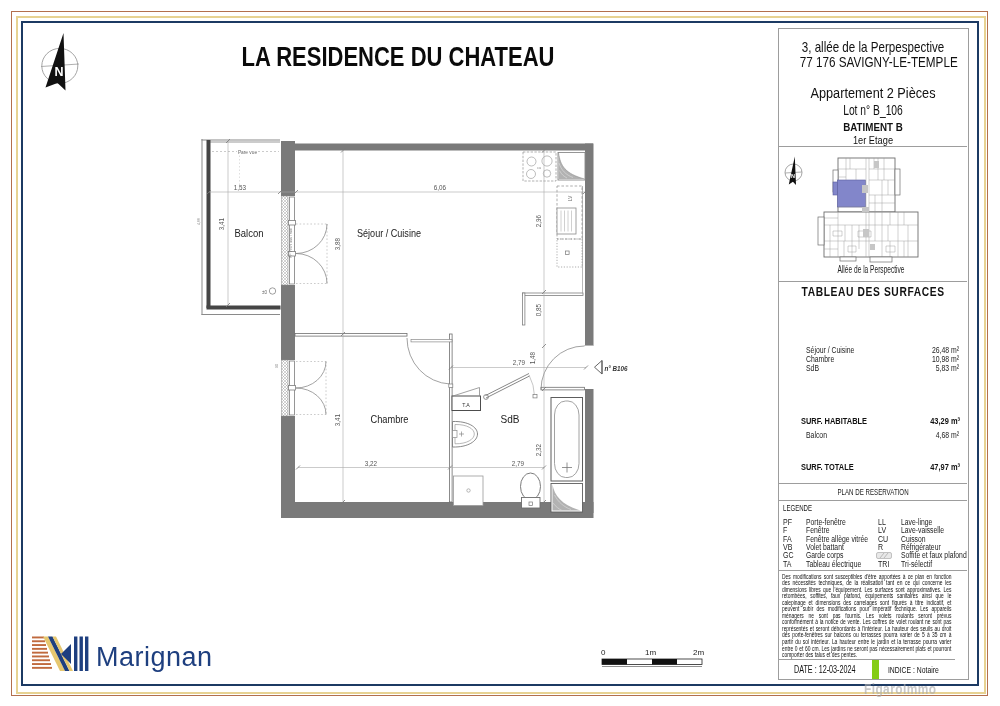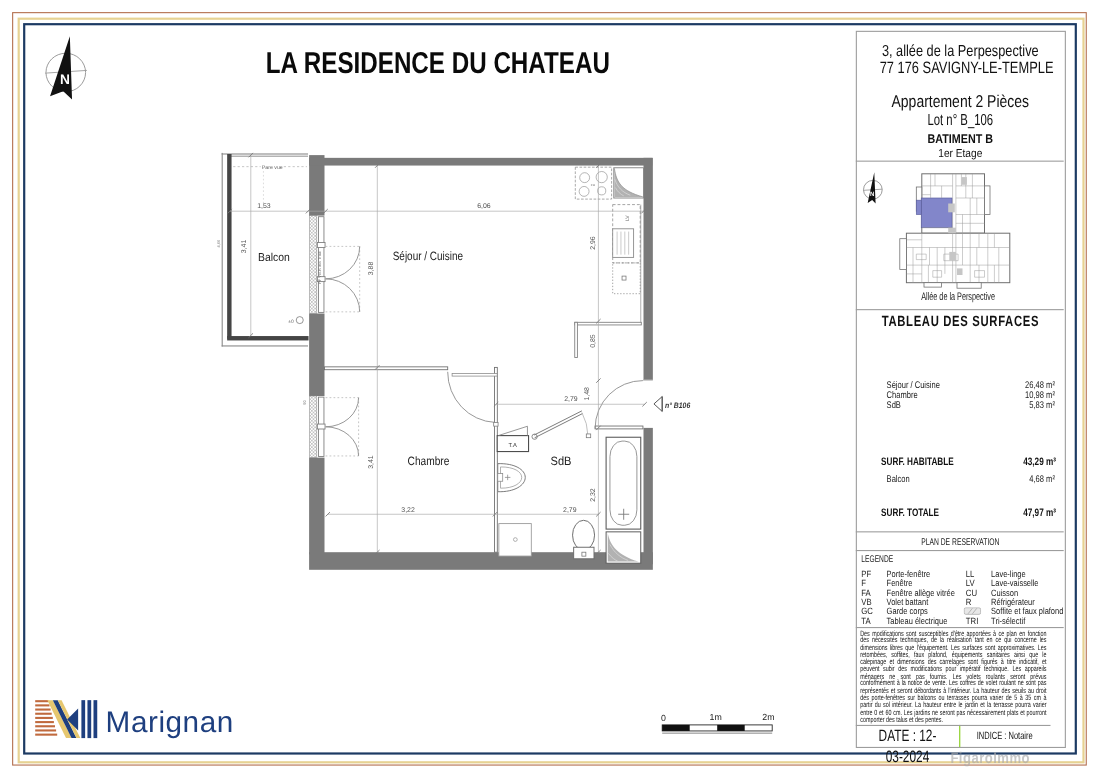--- a/index.html
+++ b/index.html
@@ -347,21 +347,21 @@
 
 <svg class="abs" style="left:876px;top:552px;" width="16" height="7" viewBox="0 0 16 7">
       <rect x="0.5" y="0.5" width="15" height="6" rx="1.5" fill="#e8e8e8" stroke="#aaa" stroke-width="0.7"></rect>
       <path d="M4,6 L8,1 M8,6 L12,1" stroke="#999" stroke-width="0.6"></path>
     </svg>
 
 <div class="abs" style="left:778px;top:570px;width:189px;border-top:1px solid #9d9d9d;"></div>
 
 <div class="abs" style="left:782px;top:573.5px;width:242px;font-size:7px;line-height:6.55px;text-align:justify;color:#111;transform:scaleX(0.70);transform-origin:0 0;">Des modifications sont susceptibles d'être apportées à ce plan en fonction des nécessités techniques, de la réalisation tant en ce qui concerne les dimensions libres que l'équipement. Les surfaces sont approximatives. Les retombées, soffites, faux plafond, équipements sanitaires ainsi que le calepinage et dimensions des carrelages sont figurés à titre indicatif, et peuvent subir des modifications pour impératif technique. Les appareils ménagers ne sont pas fournis. Les volets roulants seront prévus conformément à la notice de vente. Les coffres de volet roulant ne sont pas représentés et seront débordants à l'intérieur. La hauteur des seuils au droit des porte-fenêtres sur balcons ou terrasses pourra varier de 5 à 35 cm à partir du sol intérieur. La hauteur entre le jardin et la terrasse pourra varier entre 0 et 60 cm. Les jardins ne seront pas nécessairement plats et pourront comporter des talus et des pentes.</div>
 
-<div class="abs ctr" style="left:778px;top:659px;width:94px;height:19px;border-top:1px solid #9d9d9d;border-right:1px solid #84cc16;font-size:15px;color:#111;line-height:19px;"><span style="display:inline-block;transform:scaleX(0.72);transform-origin:50% 50%;">DATE : 12-03-2024</span></div>
+<div class="abs ctr" style="left:778px;top:659px;width:94px;height:19px;border-top:1px solid #9d9d9d;border-right:7px solid #84cc16;font-size:10px;color:#111;line-height:19px;"><span style="display:inline-block;transform:scaleX(0.72);transform-origin:50% 50%;">DATE : 12-03-2024</span></div>
 
 <div class="abs ctr" style="left:872px;top:659px;width:83px;height:19px;border-top:1px solid #9d9d9d;font-size:9.5px;color:#111;line-height:19px;"><span style="display:inline-block;transform:scaleX(0.72);transform-origin:50% 50%;">INDICE : Notaire</span></div>
 
 <svg class="abs" style="left:28px;top:631px;" width="200" height="45" viewBox="0 0 200 45">
   <g>
     <rect x="4" y="5.5" width="12" height="1.9" fill="#c06a3e"></rect>
     <rect x="4" y="9.3" width="13" height="1.9" fill="#c06a3e"></rect>
     <rect x="4" y="13.1" width="14" height="1.9" fill="#c06a3e"></rect>
     <rect x="4" y="16.9" width="15" height="1.9" fill="#c06a3e"></rect>
     <rect x="4" y="20.7" width="16" height="1.9" fill="#c06a3e"></rect>

